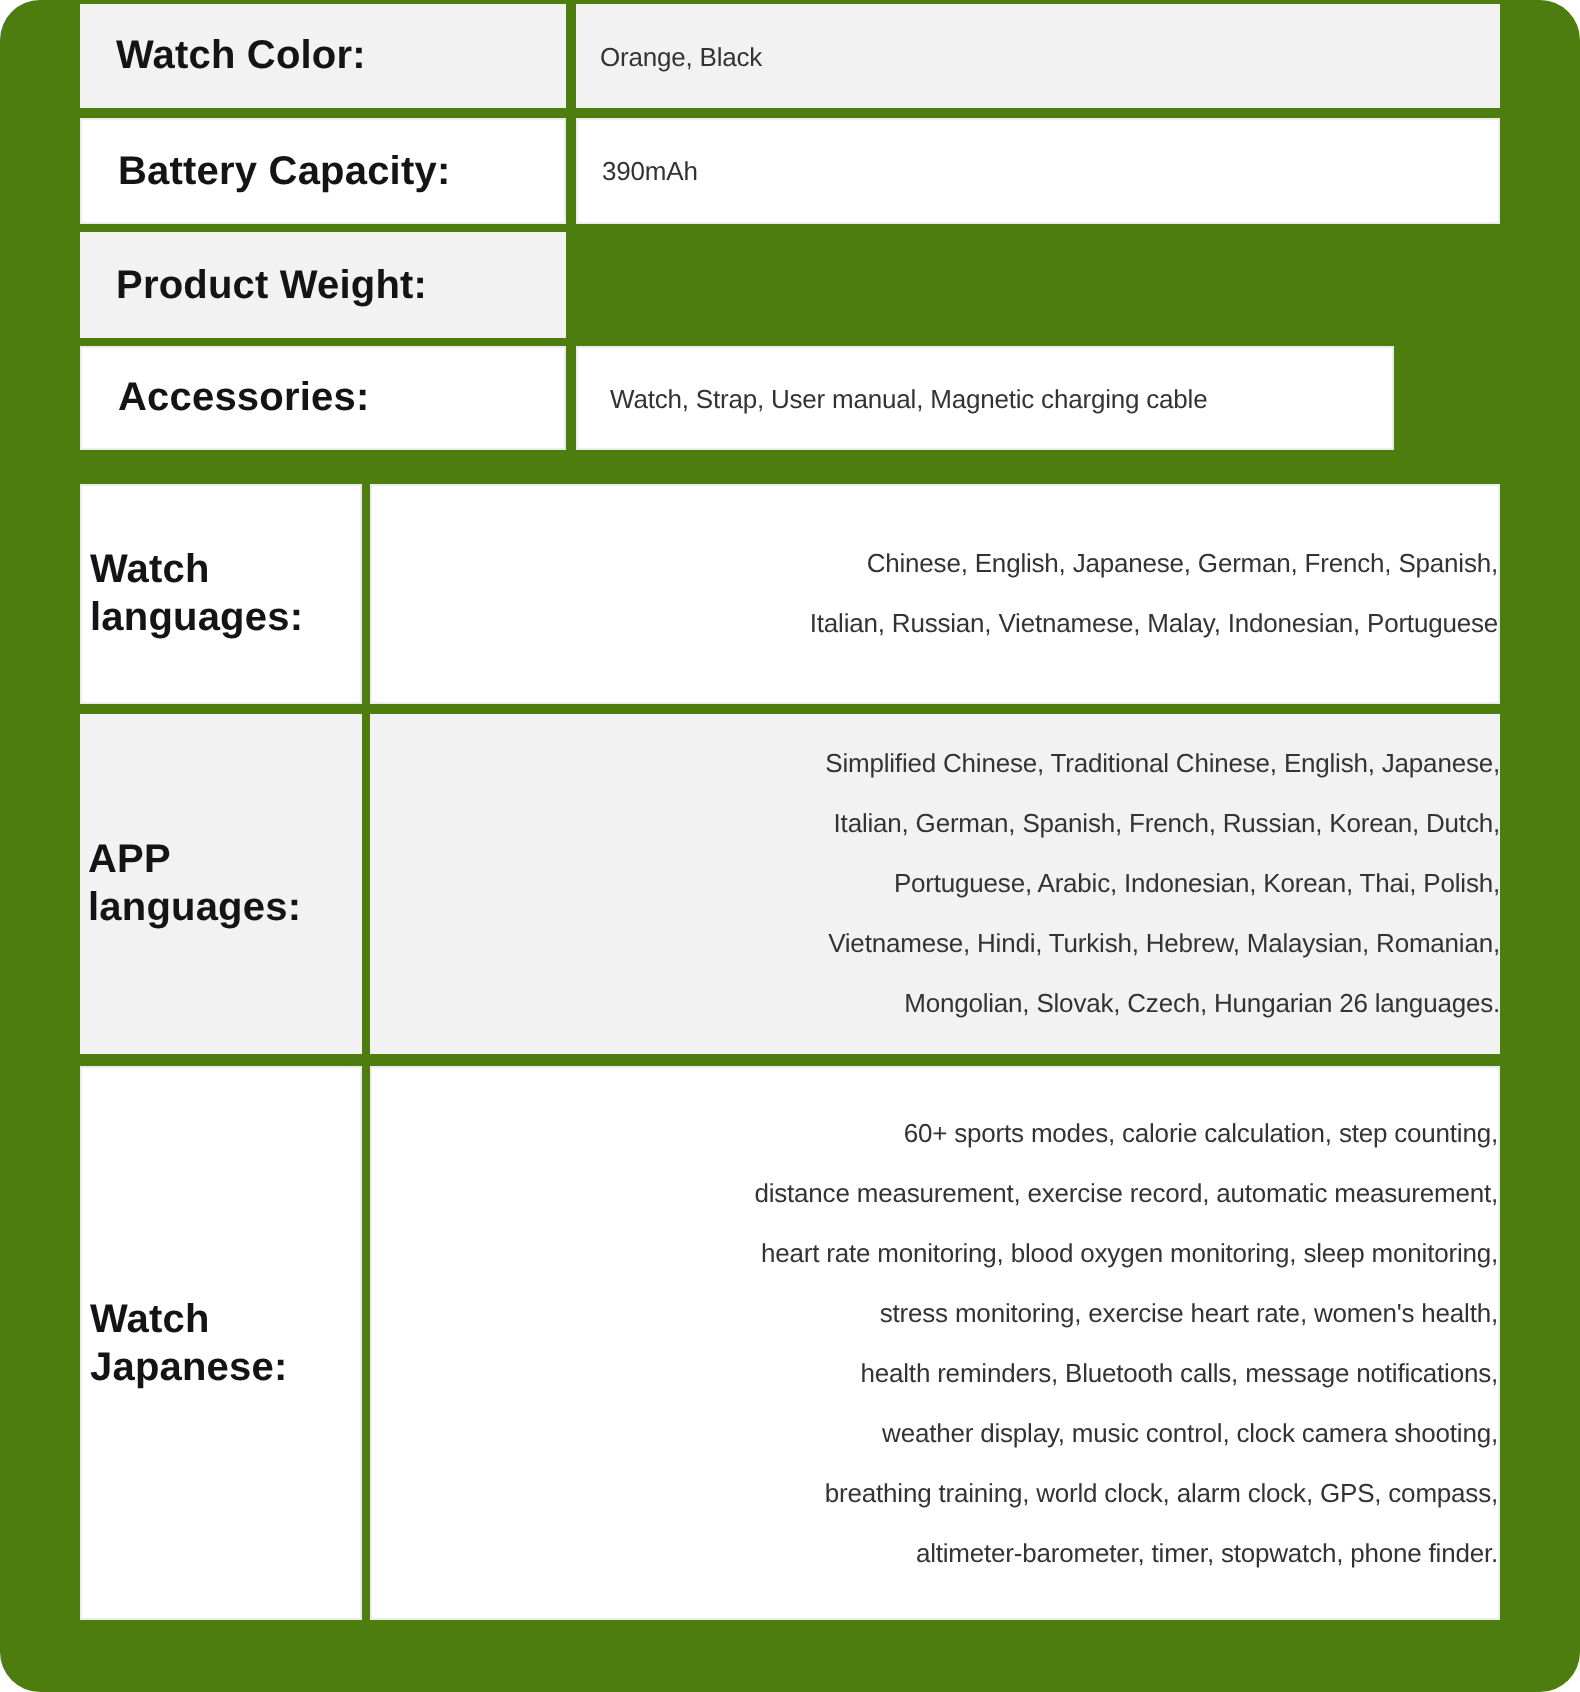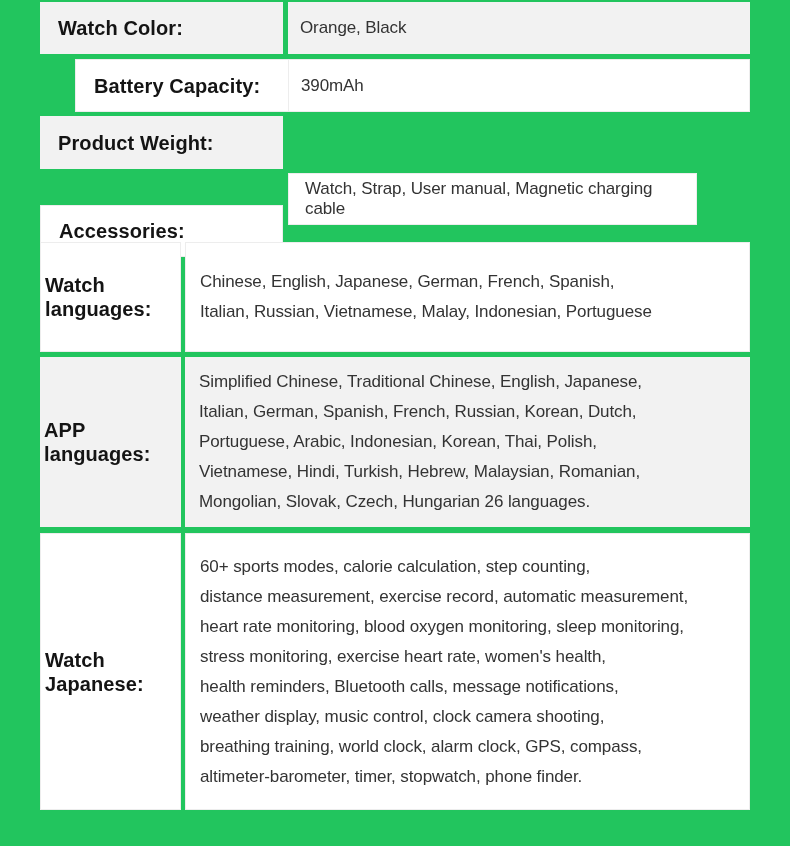--- a/index.html
+++ b/index.html
@@ -1,74 +1,75 @@
 <!DOCTYPE html>
 <html><head>
 <meta charset="utf-8">
 <style>
   html, body { margin: 0; padding: 0; background: #ffffff; }
   .canvas {
     position: relative;
     width: 790px;
     height: 846px;
-    background: #22c55e;
+    background: #4d7c0f;
     font-family: "Liberation Sans", sans-serif;
     overflow: hidden;
+    border-radius: 20px;
   }
   .cell {
     position: absolute;
     box-sizing: border-box;
     display: flex;
     flex-direction: column;
     justify-content: center;
   }
   .gray { background: #f2f2f2; }
   .bordered { background: #ffffff; border: 1px solid #ededed; }
   .label-text {
     font-weight: bold;
     font-size: 20px;
     color: #141414;
     line-height: 24px;
     letter-spacing: 0.1px;
   }
   .spec-label { padding-left: 18px; }
   .detail-label { padding-left: 4px; }
   .value-text {
-    font-size: 17px;
+    font-size: 13px;
     color: #333333;
     letter-spacing: -0.1px;
   }
   .spec-value { padding-left: 12px; }
   .detail-value { padding-left: 14px; }
-  .detail-value .vline { line-height: 30px; white-space: nowrap; }
+  .detail-value .vline { line-height: 30px; white-space: nowrap; text-align: right; }
 </style>
 </head>
 <body>
 
 <div class="canvas">
 
   <div class="cell gray spec-label" style="left:40px; top:2px; width:243px; height:52px;">
     <span class="label-text">Watch Color:</span>
   </div>
   <div class="cell gray spec-value" style="left:288px; top:2px; width:462px; height:52px;">
     <span class="value-text">Orange, Black</span>
   </div>
 
-  <div class="cell bordered spec-label" style="left:40px; top:59px; width:243px; height:53px;margin-left:35px;">
+  <div class="cell bordered spec-label" style="left:40px; top:59px; width:243px; height:53px;">
     <span class="label-text">Battery Capacity:</span>
   </div>
   <div class="cell bordered spec-value" style="left:288px; top:59px; width:462px; height:53px;">
     <span class="value-text">390mAh</span>
   </div>
 
   <div class="cell gray spec-label" style="left:40px; top:116px; width:243px; height:53px;">
     <span class="label-text">Product Weight:</span>
   </div>
 
-  <div class="cell bordered spec-label" style="left:40px; top:173px; width:243px; height:52px;margin-top:32px;">
+  <div class="cell bordered spec-label" style="left:40px; top:173px; width:243px; height:52px;">
     <span class="label-text">Accessories:</span>
   </div>
   <div class="cell bordered spec-value" style="left:288px; top:173px; width:409px; height:52px;padding-left:16px;">
     <span class="value-text">Watch, Strap, User manual, Magnetic charging cable</span>
   </div>
 
   <div class="cell bordered detail-label" style="left:40px; top:242px; width:141px; height:110px;">
     <div class="label-text">Watch</div>
     <div class="label-text">languages:</div>
   </div>

